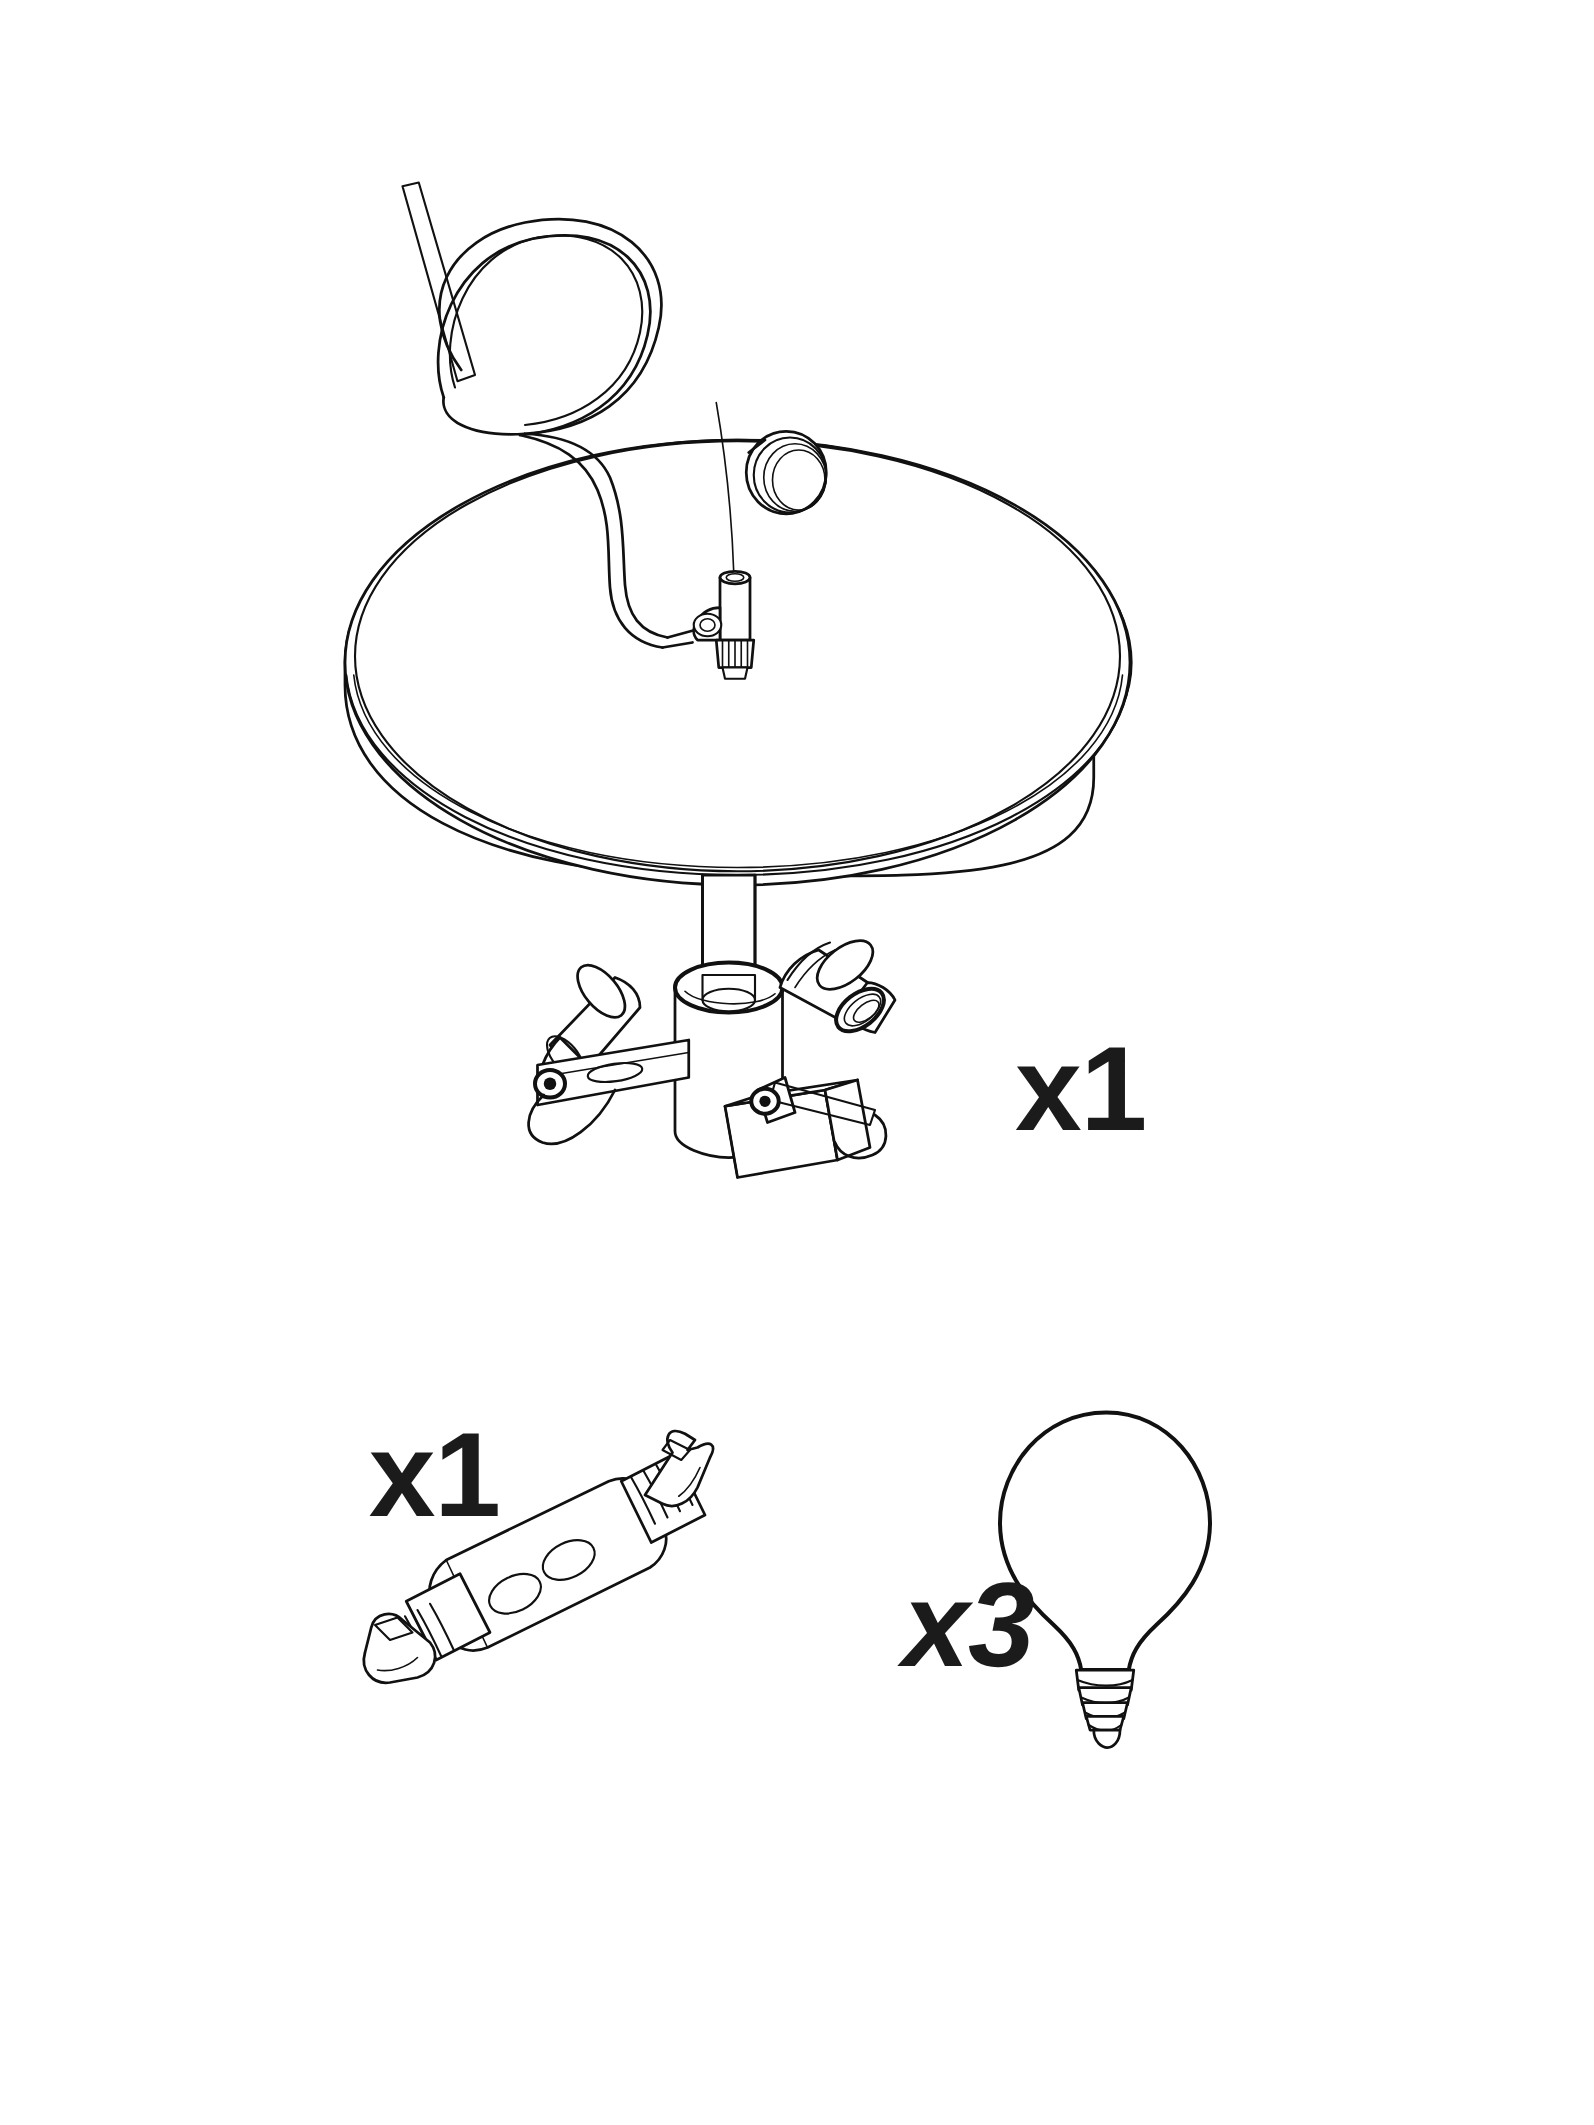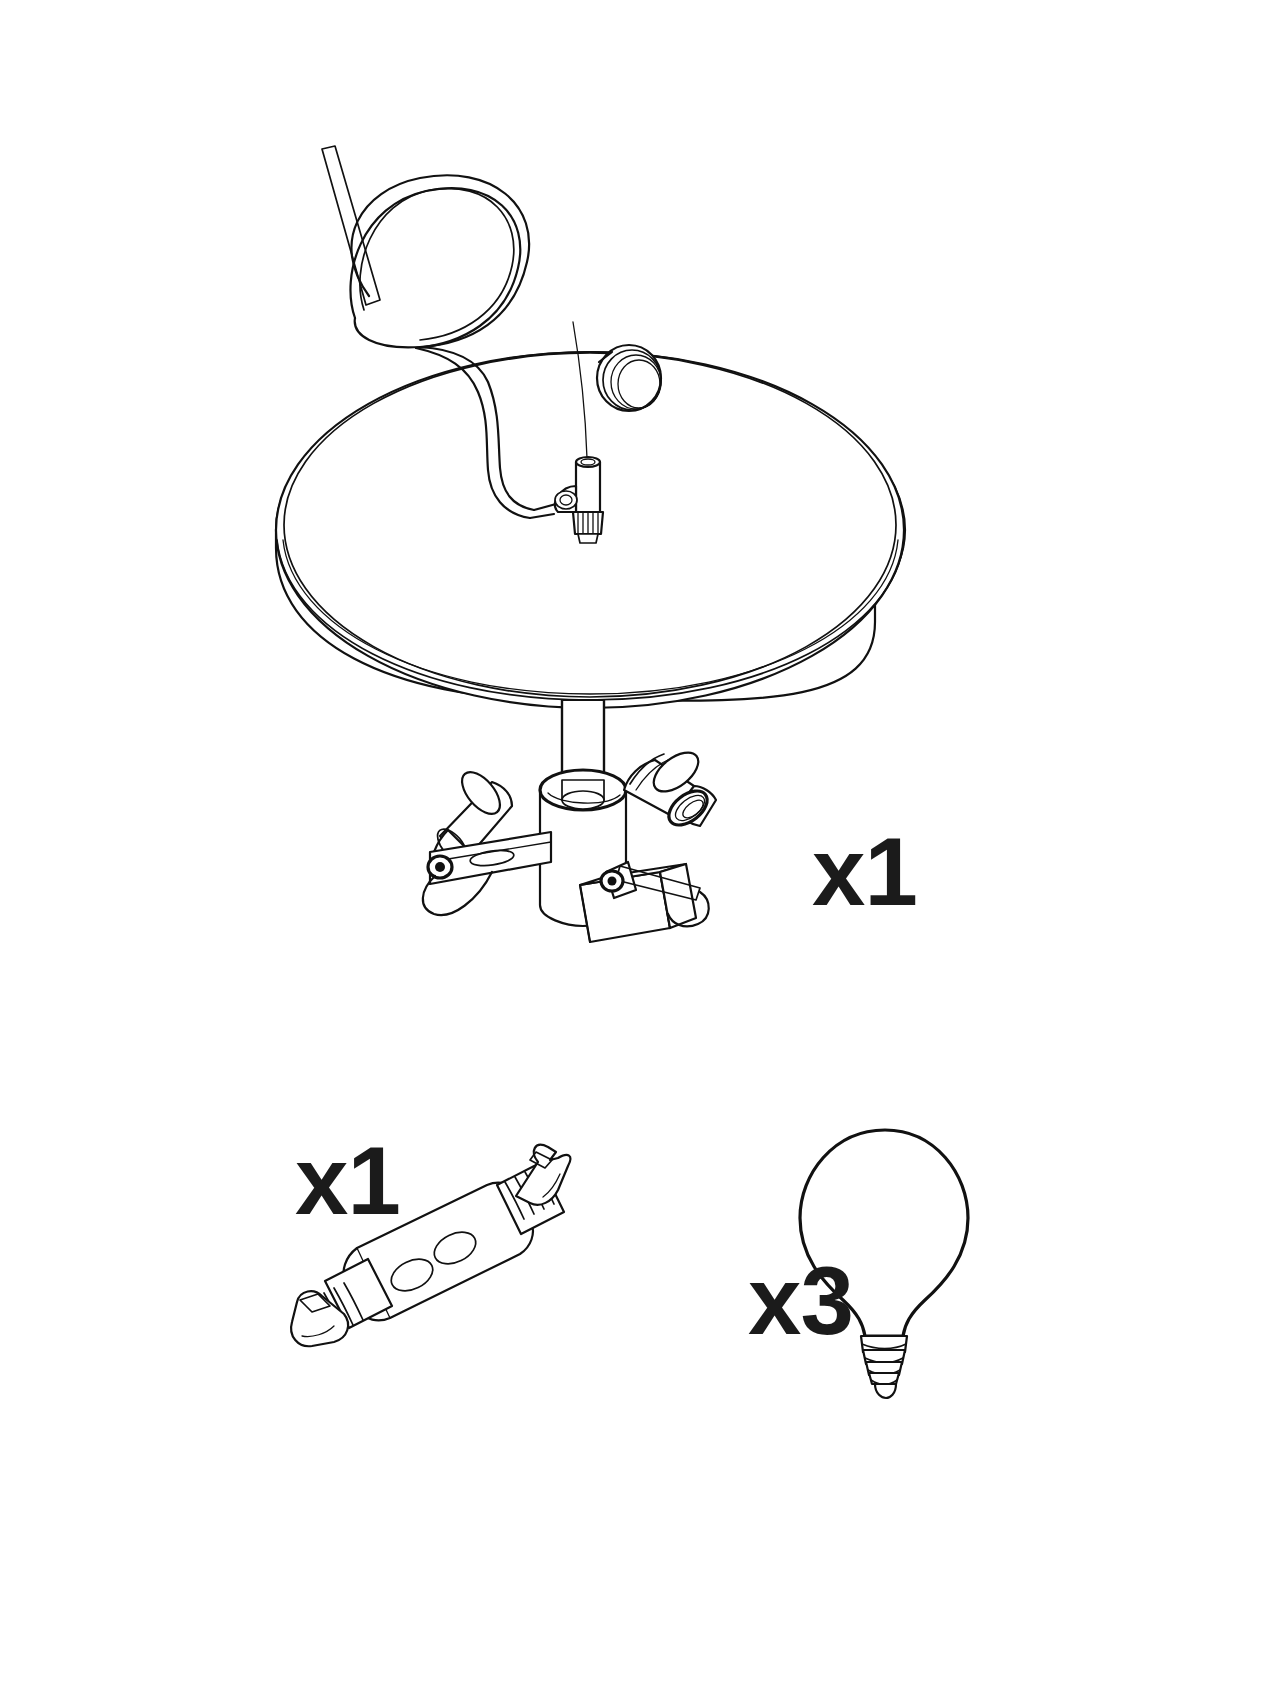--- a/index.html
+++ b/index.html
@@ -38,23 +38,24 @@
     left: 812px;
     top: 824px;
     font-size: 96px;
   }
   #qty-connector {
     left: 295px;
     top: 1133px;
     font-size: 96px;
   }
   #qty-bulb {
-    left: 748px;
+    left: 722px;
     top: 1253px;
     font-size: 96px;
+    font-style: italic;
   }
   svg { display: block; }
   .ln {
     fill: none;
     stroke: #111111;
     stroke-width: 2.2;
     stroke-linecap: round;
     stroke-linejoin: round;
   }
   .ln-thin {

